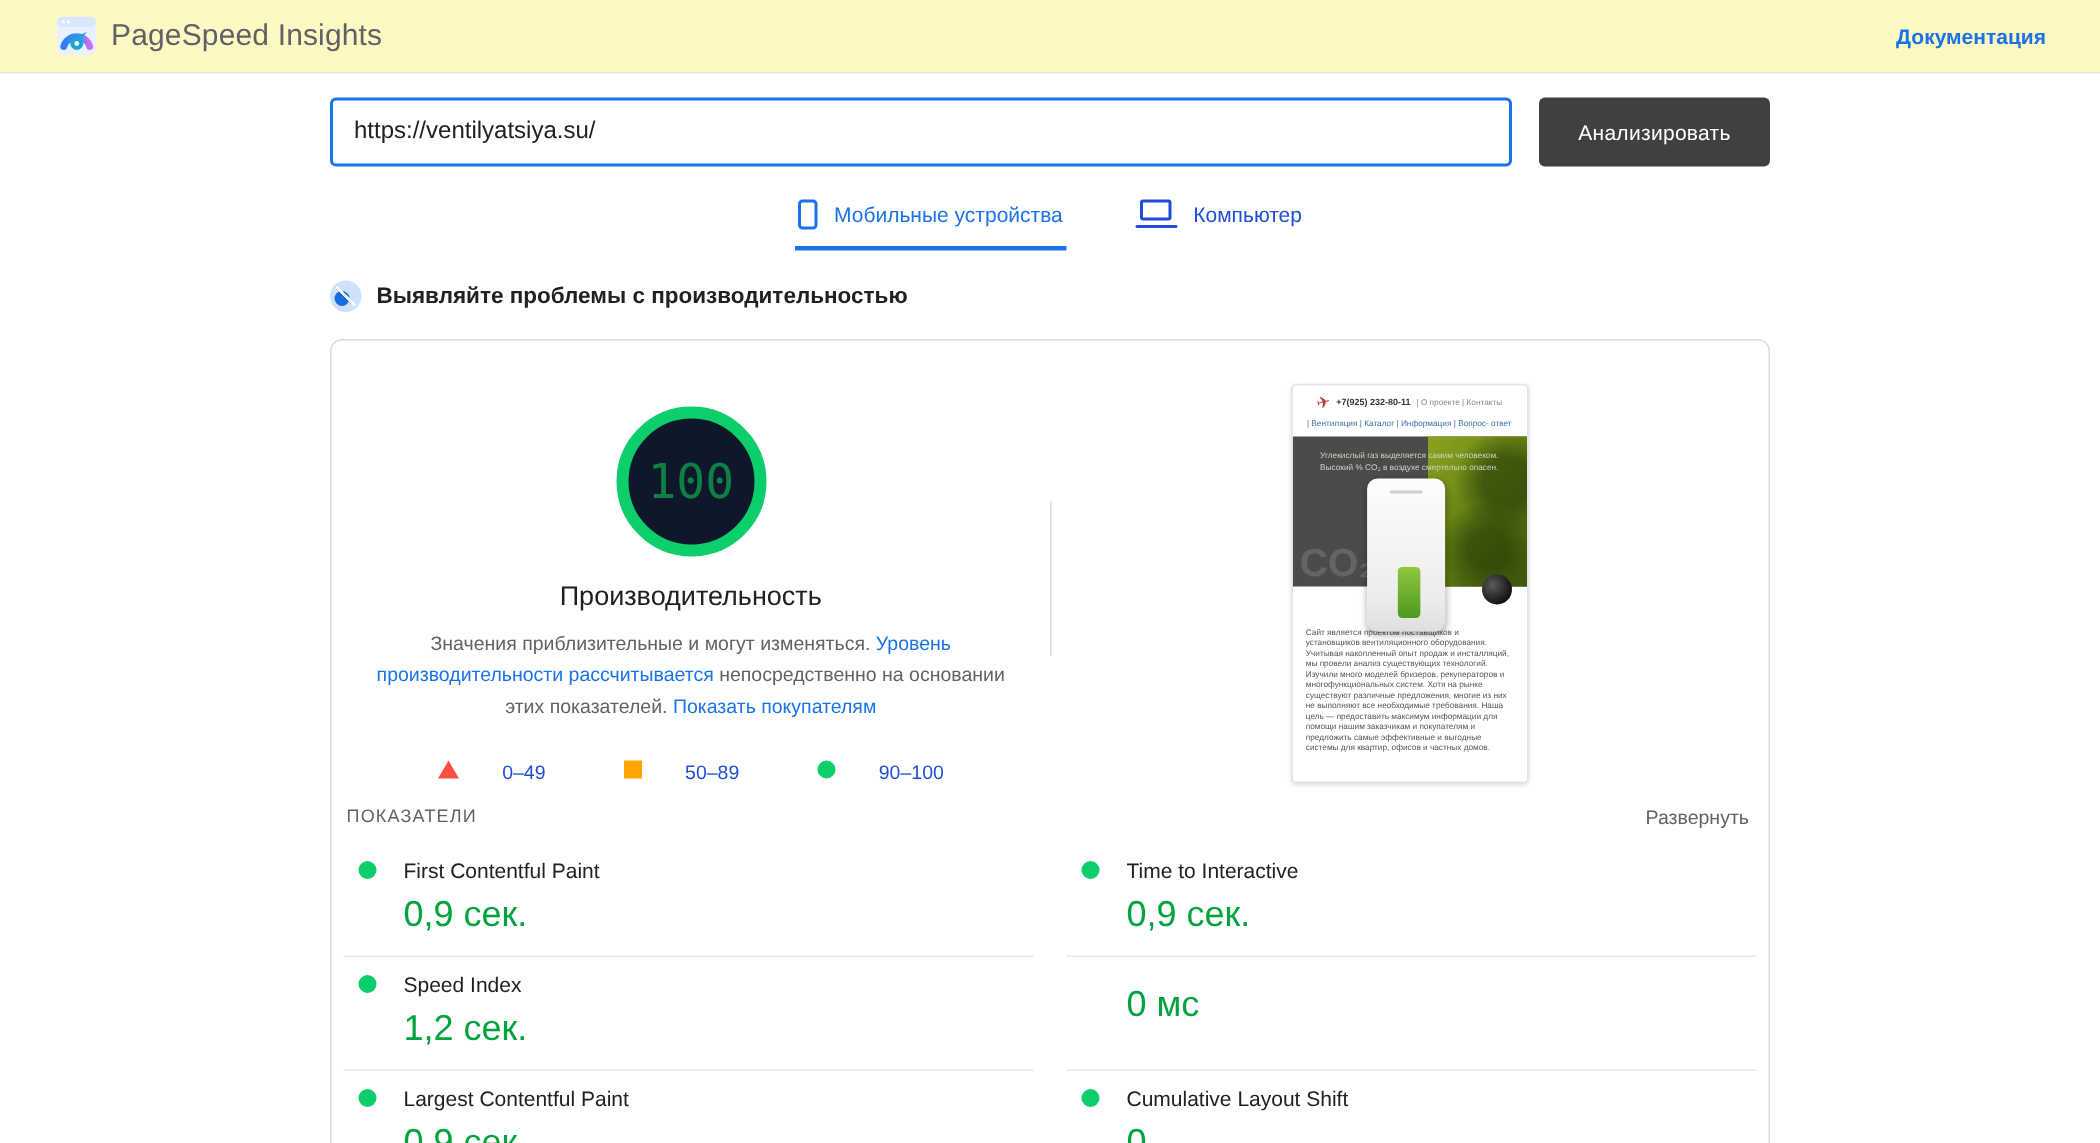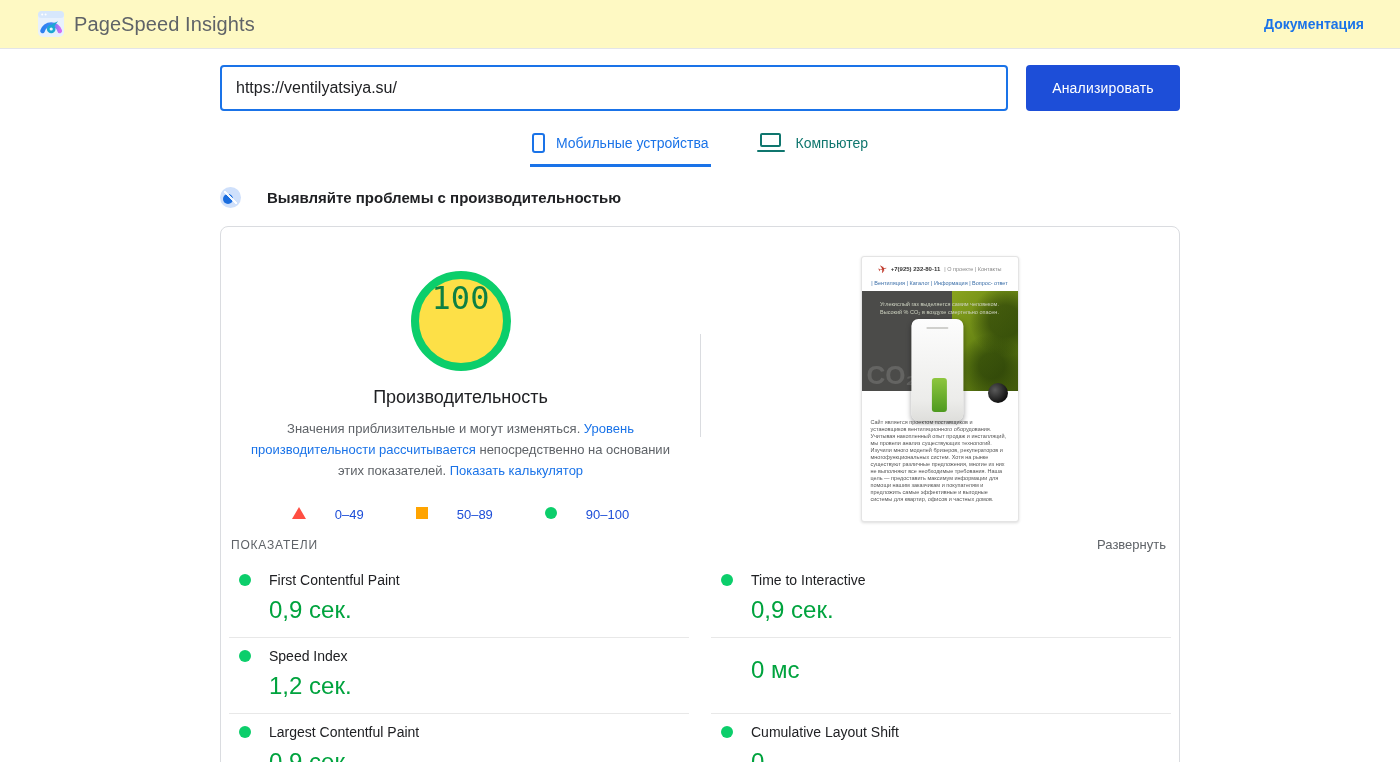--- a/index.html
+++ b/index.html
@@ -30,44 +30,44 @@
   .analyze-row { display: flex; gap: 18px; margin-top: 16px; }
   .url-input {
     flex: 1; height: 46px;
     border: 2px solid #1a73e8; border-radius: 4px;
     padding: 0 14px; font-size: 16px; color: #202124;
     font-family: "Liberation Sans", sans-serif;
     outline: none;
   }
   .analyze-btn {
     width: 154px; height: 46px;
-    background: #1d4ed8; color: #fff;
+    background: #404040; color: #fff;
     border: none; border-radius: 4px;
     font-size: 14px; font-weight: 500; letter-spacing: .2px;
     font-family: "Liberation Sans", sans-serif;
     cursor: pointer;
   }
 
   
   .tabs { display: flex; justify-content: center; gap: 44px; margin-top: 14px; }
   .tab {
     display: flex; align-items: center; gap: 11px;
     padding: 8px 2px 11px;
-    font-size: 14px; font-weight: 500; color: #0f766e;
+    font-size: 14px; font-weight: 500; color: #1d4ed8;
     border-bottom: 3px solid transparent;
     cursor: pointer;
   }
   .tab.active { color: #1a73e8; border-bottom-color: #1a73e8; }
   .icon-phone { width: 13px; height: 20px; border: 2px solid currentColor; border-radius: 3px; }
   .icon-laptop-wrap { position: relative; width: 28px; height: 20px; display: flex; justify-content: center; }
   .icon-laptop { width: 21px; height: 14px; border: 2px solid currentColor; border-radius: 2px; }
   .icon-laptop-base { position: absolute; left: 0; right: 0; bottom: 1px; height: 2px; background: currentColor; border-radius: 1px; }
 
   
-  .toggle-row { display: flex; align-items: center; gap: 26px; margin-top: 20px; }
+  .toggle-row { display: flex; align-items: center; gap: 10px; margin-top: 20px; }
   .gauge-mini {
     width: 21px; height: 21px; border-radius: 50%;
     background: #cfe0fb; position: relative; overflow: hidden; flex: 0 0 auto;
   }
   .gauge-mini::after {
     content: ""; position: absolute; left: 3px; top: 7px;
     width: 10px; height: 10px; border-radius: 50%;
     background: #1a6dde;
   }
   .gauge-mini::before {
@@ -85,22 +85,22 @@
     background: #fff;
     min-height: 620px;
   }
   .report-top { display: flex; position: relative; }
   .v-divider { position: absolute; left: 50%; top: 107px; width: 1px; height: 103px; background: #dadce0; }
 
   .report-left { width: 50%; padding-top: 44px; text-align: center; }
   .gauge {
     width: 100px; height: 100px; margin: 0 auto;
     border: 8px solid #0cce6b; border-radius: 50%;
-    background: #fde047;
-    display: flex; align-items: flex-start; justify-content: center;
+    background: #0f172a;
+    display: flex; align-items: center; justify-content: center;
   }
   .gauge-score {
     font-family: "DejaVu Sans Mono", monospace;
     font-size: 32px; color: #0e8043;
   }
   .category-title { margin-top: 16px; font-size: 18px; font-weight: 500; color: #202124; }
   .cat-desc { width: 432px; margin: 10px auto 0; font-size: 13px; line-height: 21px; color: #5f6368; }
   .cat-desc a { color: #1a73e8; text-decoration: none; cursor: pointer; }
 
   .legend { display: flex; justify-content: center; align-items: center; gap: 52px; margin-top: 26px; }
@@ -149,21 +149,21 @@
     background: linear-gradient(180deg, #8ec63f, #4e9a1f);
   }
   .hero-knob {
     position: absolute; right: 10px; bottom: -12px; z-index: 3;
     width: 20px; height: 20px; border-radius: 50%;
     background: radial-gradient(circle at 35% 35%, #5a5a5a, #111 72%);
   }
   .thumb-body { padding: 28px 9px 4px; font-size: 5.5px; line-height: 7px; color: #555; }
 
   
-  .metrics-bar { display: flex; justify-content: space-between; align-items: center; padding: 15px 13px 10px 10px; }
+  .metrics-bar { display: flex; justify-content: space-between; padding: 15px 13px 10px 10px; }
   .metrics-title { font-size: 12px; font-weight: 500; color: #5f6368; letter-spacing: .8px; }
   .expand-btn { font-size: 13px; color: #5f6368; cursor: pointer; }
 
   .metrics-grid { display: grid; grid-template-columns: 1fr 1fr; column-gap: 22px; padding: 0 8px; }
   .metric-cell { border-bottom: 1px solid #e8e8e8; padding: 10px 0 13px 10px; }
   .metric-head { display: flex; align-items: center; gap: 18px; }
   .metric-dot { width: 12px; height: 12px; border-radius: 50%; background: #0cce6b; flex: 0 0 auto; }
   .metric-label { font-size: 14px; color: #202124; }
   .metric-value { margin: 8px 0 0 30px; font-size: 24px; color: #00a33e; }
 </style>
@@ -224,21 +224,21 @@
 
     <div class="report-top">
       <div class="v-divider"></div>
 
       <div class="report-left">
         <div class="gauge">
           <span class="gauge-score">100</span>
         </div>
         <div class="category-title">Производительность</div>
         <p class="cat-desc">
-          <span>Значения приблизительные и могут изменяться. </span><a>Уровень производительности рассчитывается</a><span> непосредственно на основании этих показателей. </span><a>Показать калькулятор</a>
+          <span>Значения приблизительные и могут изменяться. </span><a>Уровень производительности рассчитывается</a><span> непосредственно на основании этих показателей. </span><a>Показать покупателям</a>
         </p>
         <div class="legend">
           <div class="legend-item">
             <span class="lg-triangle"></span>
             <span>0–49</span>
           </div>
           <div class="legend-item">
             <span class="lg-square"></span>
             <span>50–89</span>
           </div>

